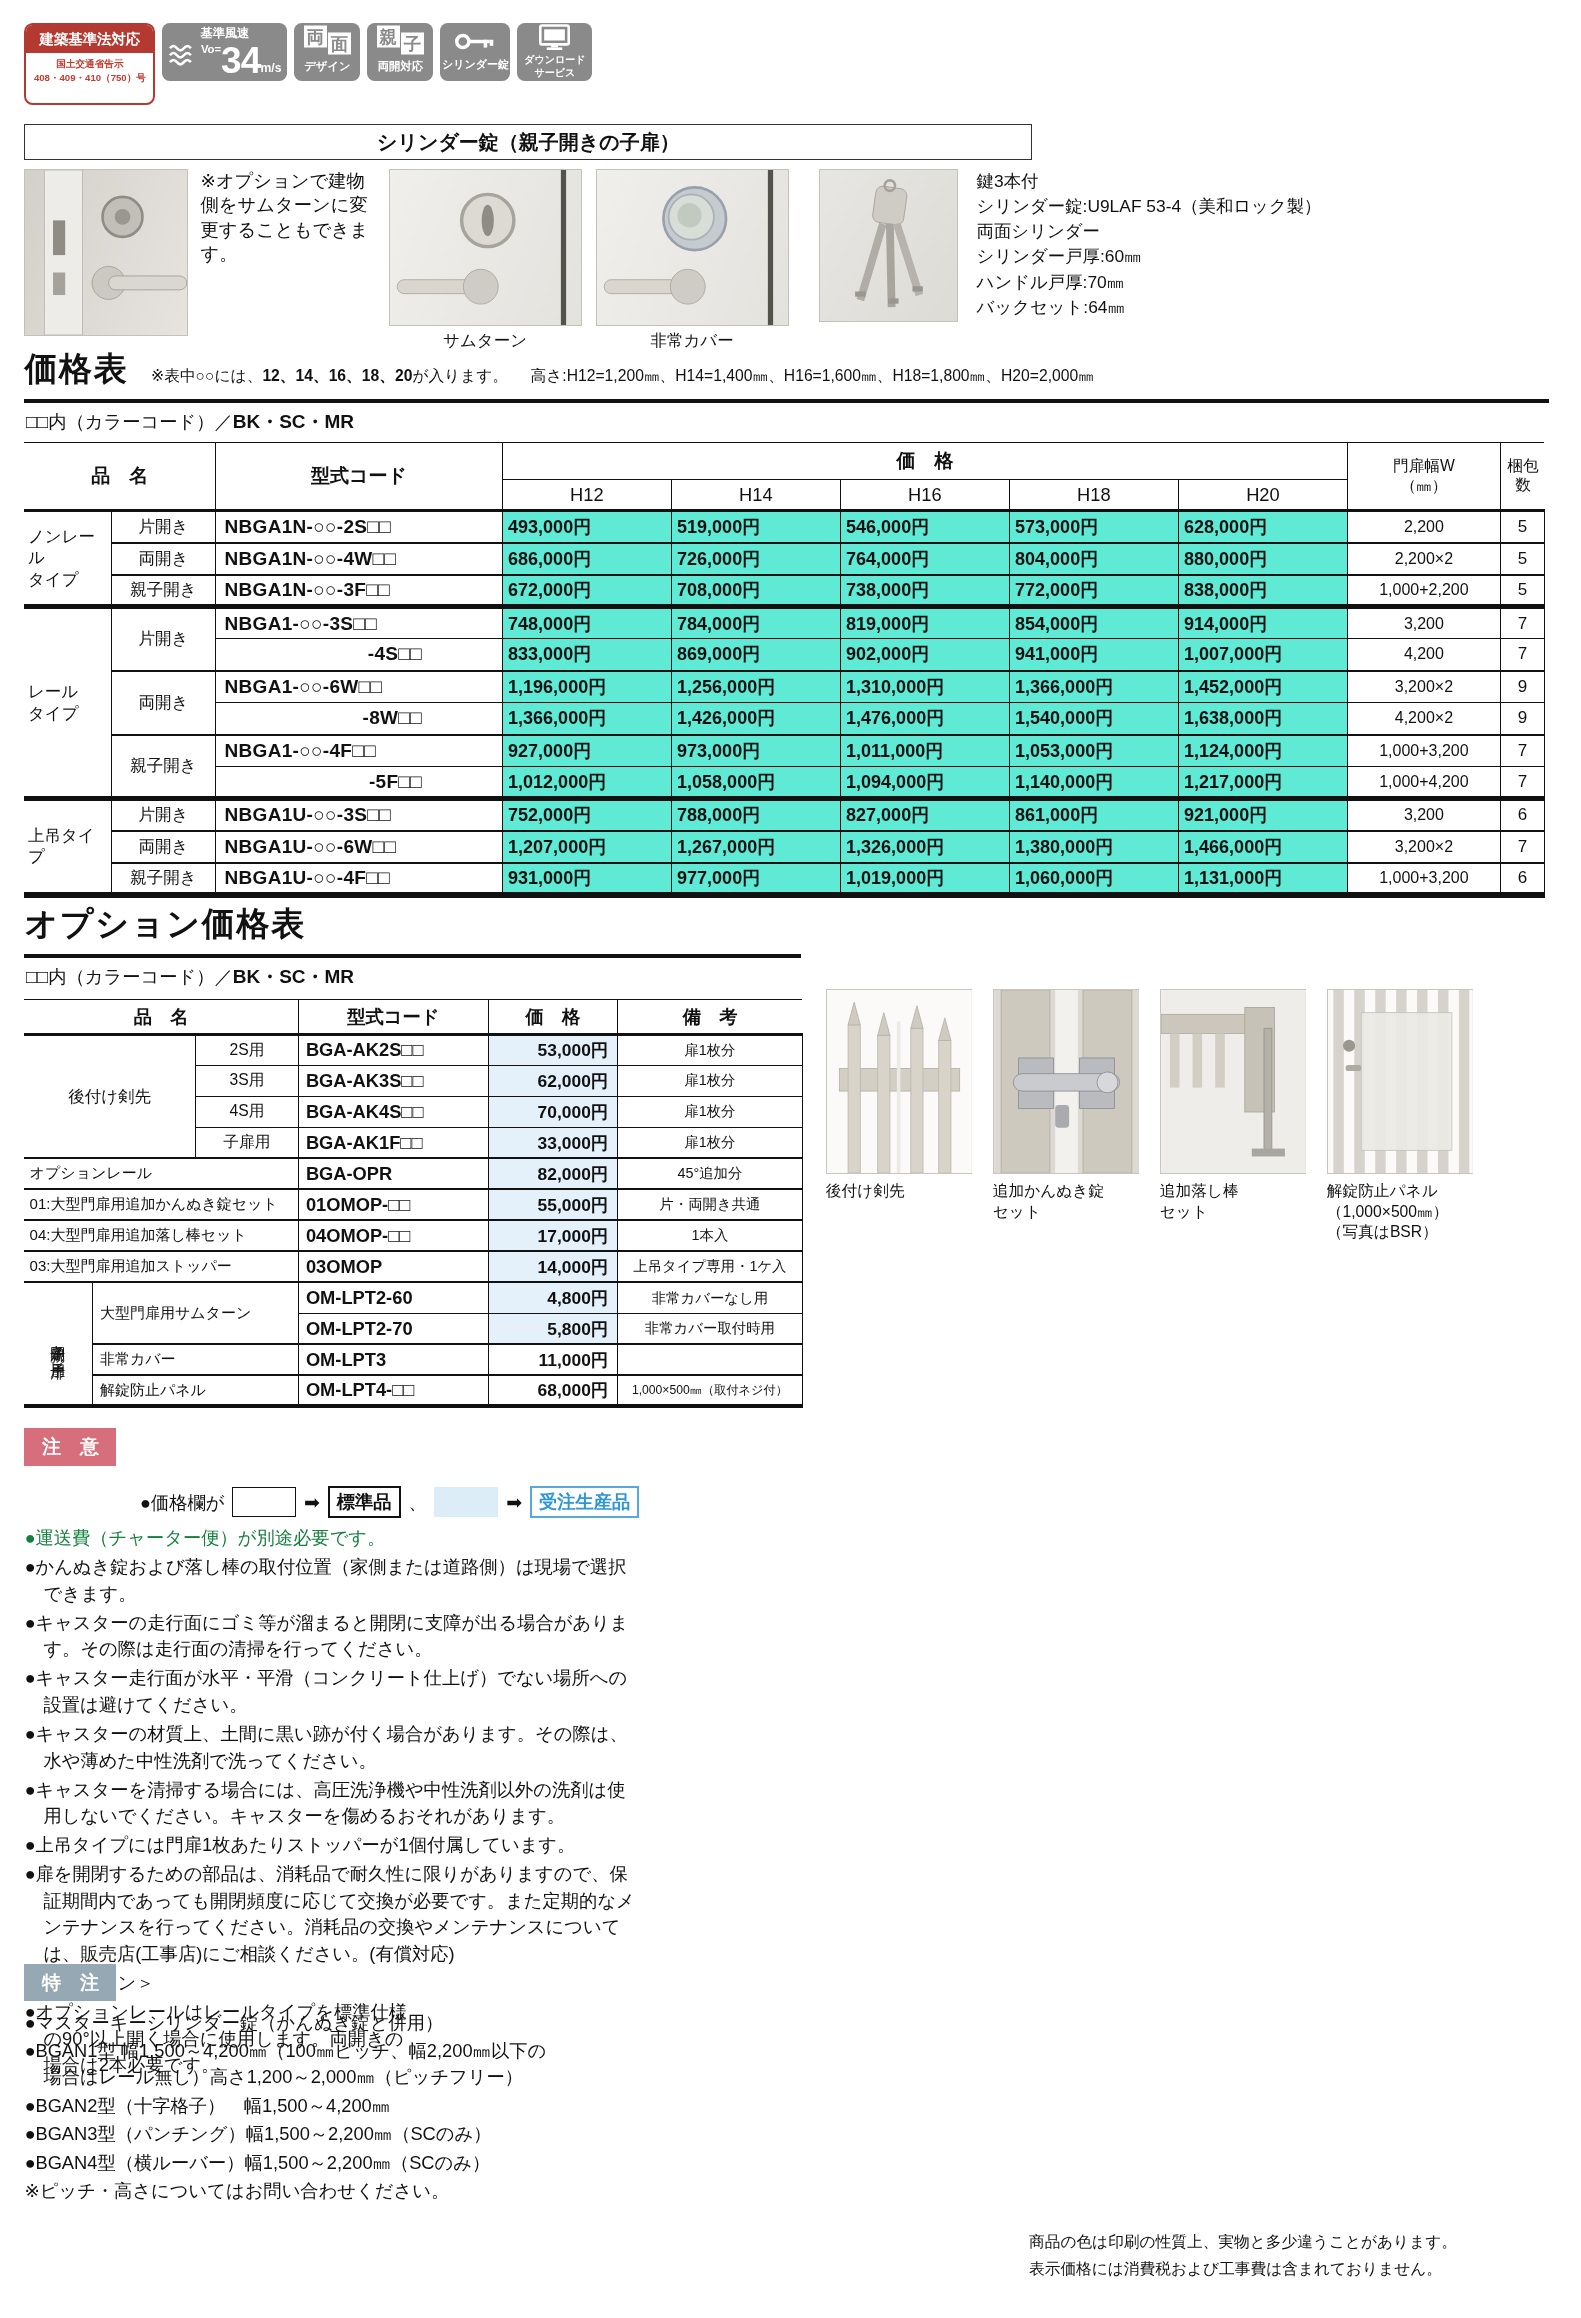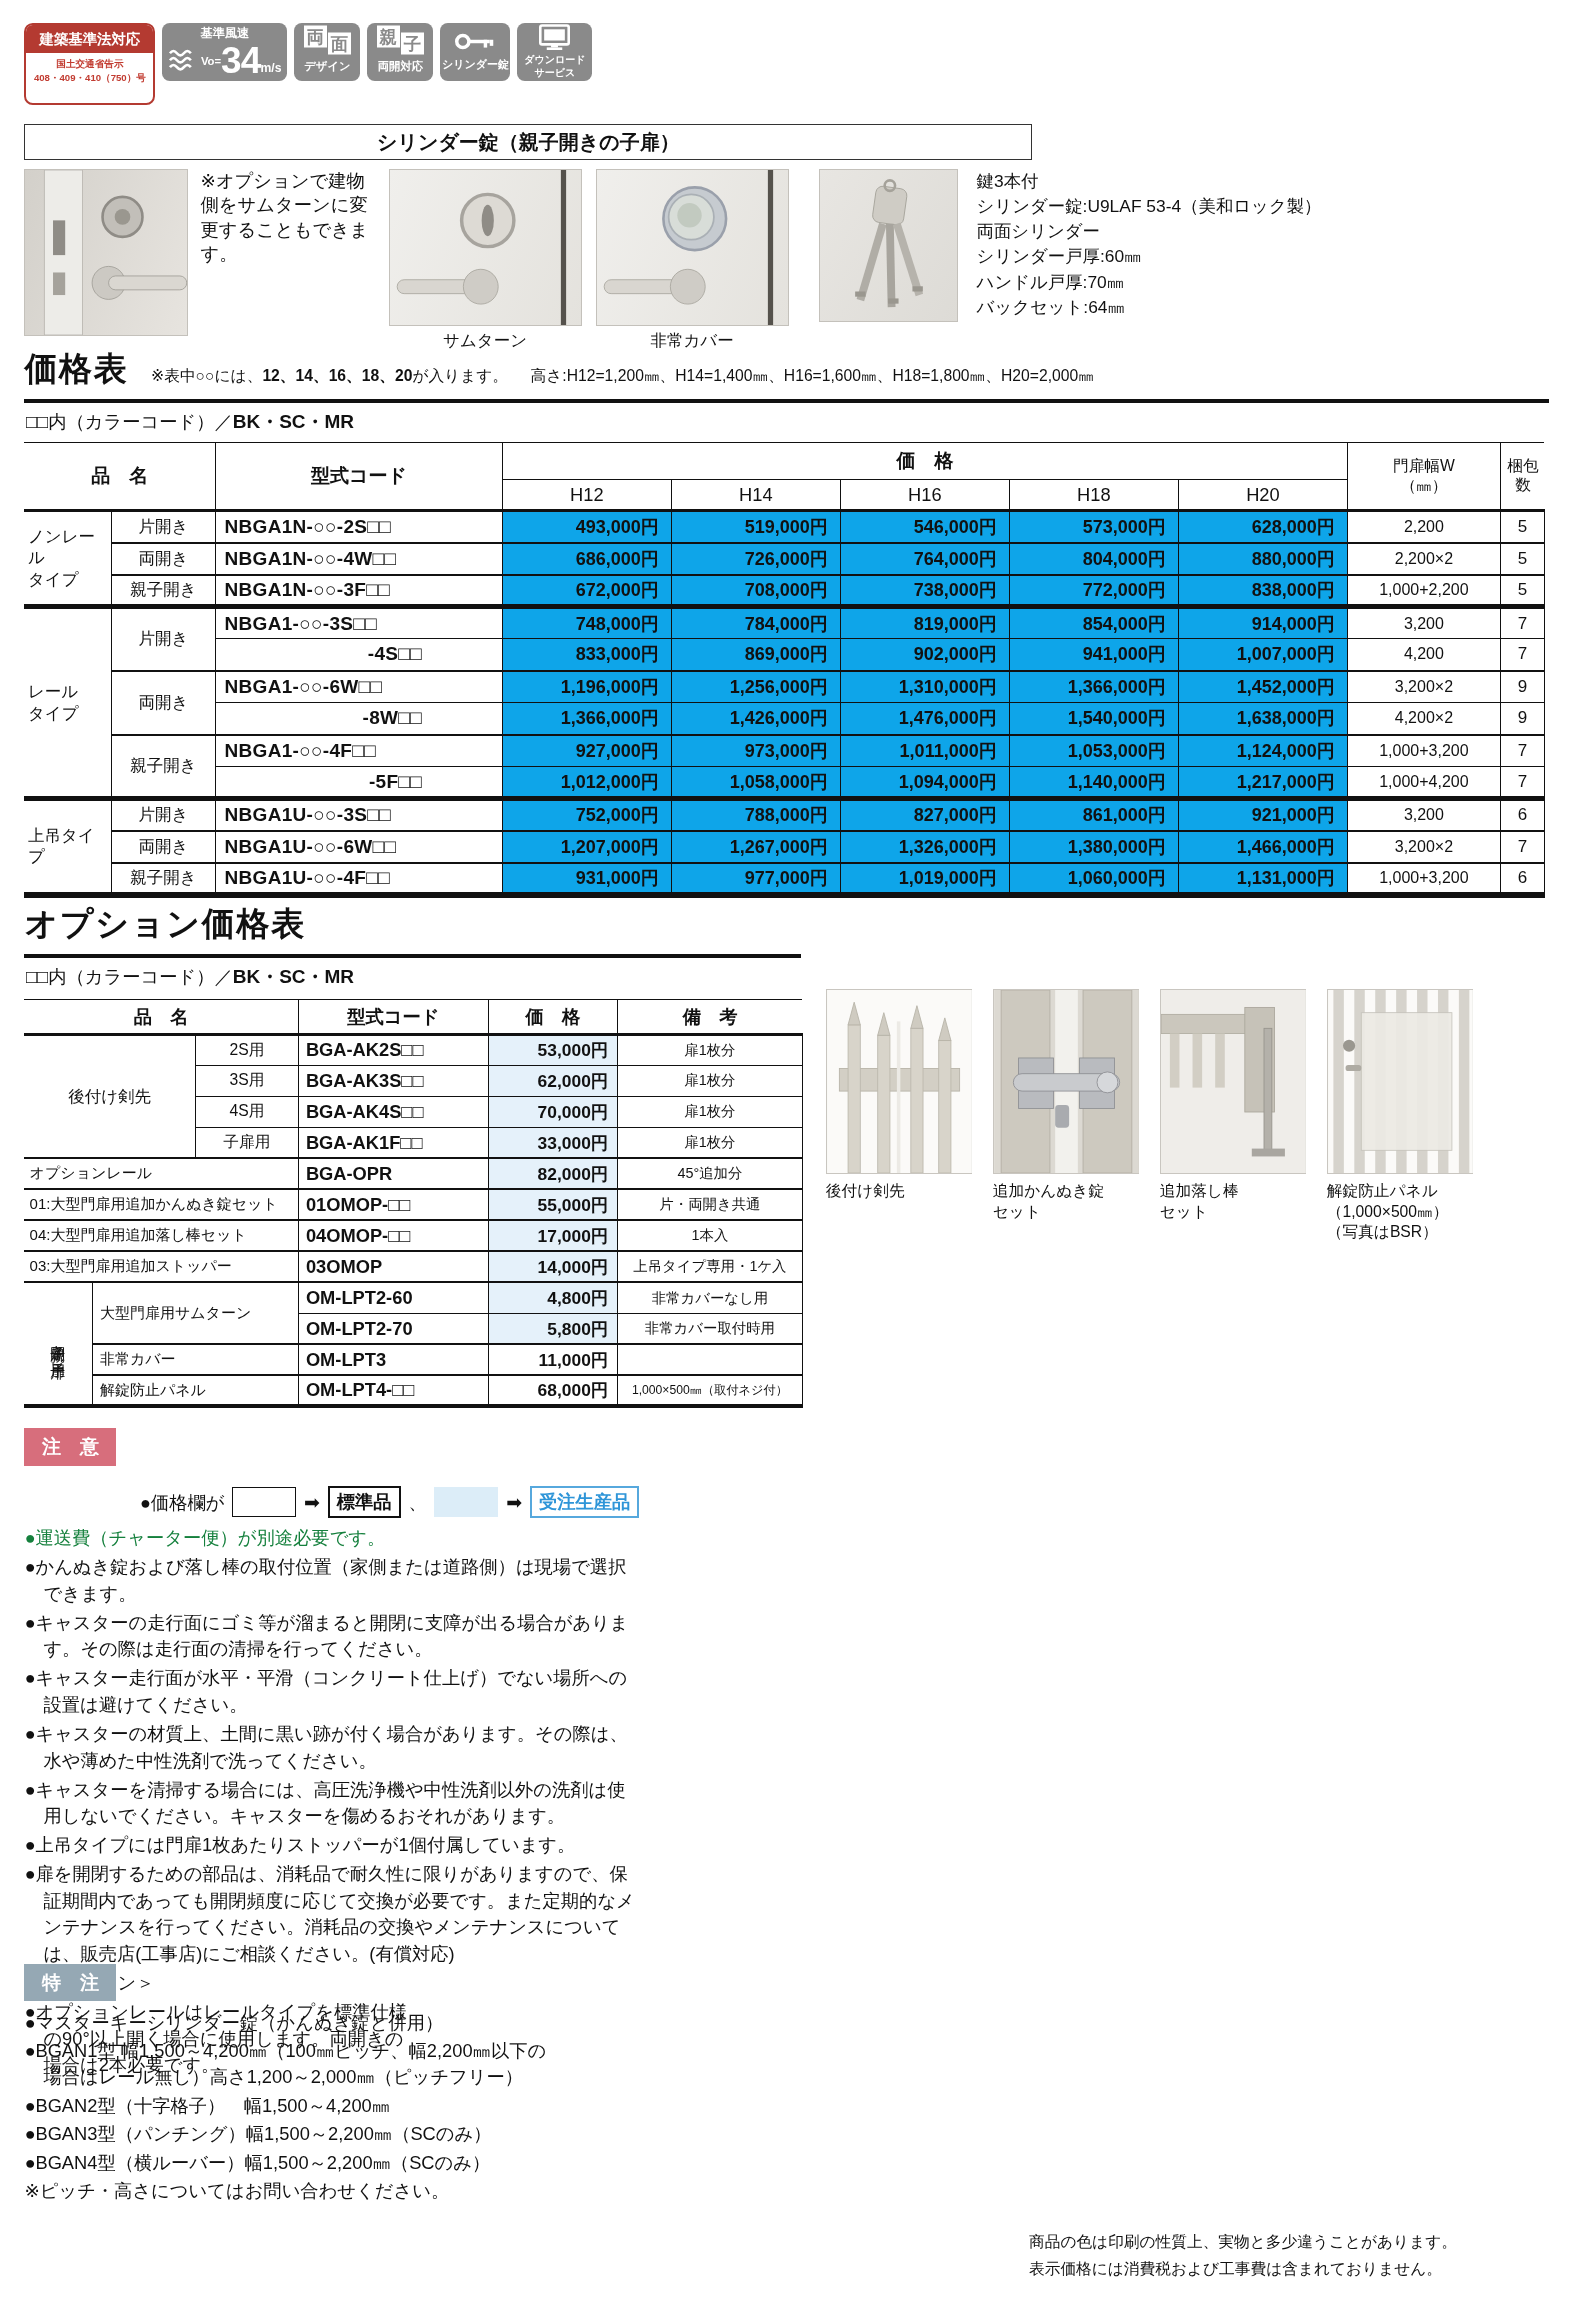--- a/index.html
+++ b/index.html
@@ -8,21 +8,21 @@
   .pre{white-space:pre-line;}
 
   
   .badges{position:absolute;left:24.4px;top:22.6px;display:flex;gap:7px;}
   .badge-red{width:131px;height:82px;border:2.6px solid #b43a31;border-radius:8.7px;background:#fff;overflow:hidden;box-sizing:border-box;}
   .badge-red .t{background:#b43a31;color:#fff;font-weight:bold;font-size:14.4px;text-align:center;padding:5.2px 0 4.4px;}
   .badge-red .b{color:#c23c31;font-weight:bold;font-size:9.6px;line-height:1.45;text-align:center;padding-top:3.5px;}
   .bgray{height:58px;background:#8a8a8a;border-radius:7.8px;color:#fff;display:flex;flex-direction:column;align-items:center;justify-content:center;box-sizing:border-box;text-align:center;}
   .b-wind{width:125px;}
   .wind-label{font-size:12.2px;font-weight:bold;margin-bottom:0.9px;}
-  .wind-row{display:flex;align-items:center;}
+  .wind-row{display:flex;align-items:flex-start;}
   .wind-vo{font-size:11.3px;font-weight:bold;margin-left:2.6px;}
   .wind-num{font-size:37px;font-weight:bold;line-height:0.95;letter-spacing:-0.9px;}
   .wind-unit{font-size:12.2px;font-weight:bold;align-self:flex-end;margin-bottom:3.5px;}
   .b-pair{width:66px;}
   .boxchars{display:flex;}
   .boxchars span{display:block;width:22.6px;height:22.6px;background:#fff;color:#8a8a8a;font-size:17.4px;font-weight:bold;line-height:22.6px;text-align:center;}
   .boxchars span:first-child{transform:translateY(-3.5px);}
   .boxchars span:last-child{transform:translateY(3.5px);margin-left:1.7px;}
   .b-pair .lbl{font-size:11.3px;font-weight:bold;margin-top:7.8px;}
   .b-cyl{width:70px;}
@@ -61,21 +61,21 @@
   .main th.thin{font-weight:normal;font-size:15.7px;line-height:1.25;}
   .main th.qtyh span{display:inline-block;width:2.15em;word-break:break-all;line-height:1.2;}
   .main tbody td{height:32px;border-left:0.9px solid #111;border-top:0.9px solid #111;font-size:16.5px;}
   .main tbody tr.first td{border-top:3.5px solid #111;}
   .main tbody tr.sep td{border-top:2.6px solid #111;}
   .main tbody tr.gsep td{border-top:5.2px solid #111;}
   .main td.group{border-left:none;text-align:left;padding-left:3.5px;line-height:1.3;}
   .main td.opening{text-align:center;}
   .main td.code{font-weight:bold;font-size:19px;padding-left:8.7px;letter-spacing:0.3px;}
   .main td.code.cont{text-align:right;padding-right:80px;}
-  .main td.price{background:#0ea5e9;text-align:right;font-weight:bold;font-size:18px;padding-right:12.2px;}
+  .main td.price{background:#5eead4;text-align:left;font-weight:bold;font-size:18px;padding-right:12.2px;}
   .main td.wcol{text-align:center;font-size:16px;}
   .main td.qty{text-align:center;font-size:17px;border-right:0.9px solid #111;}
 
   
   .opt{position:absolute;left:24.4px;top:902px;width:1525px;}
   .opt-flex{display:flex;align-items:flex-start;}
   .opt-left{width:777px;}
   .optt{width:777px;border-top:1.7px solid #111;border-bottom:4.4px solid #111;margin-top:1.7px;}
   .optt th,.optt td{box-sizing:border-box;padding:0 4.4px;overflow:hidden;}
   .optt thead th{border-left:0.9px solid #111;font-weight:bold;font-size:18.3px;text-align:center;height:35px;}

